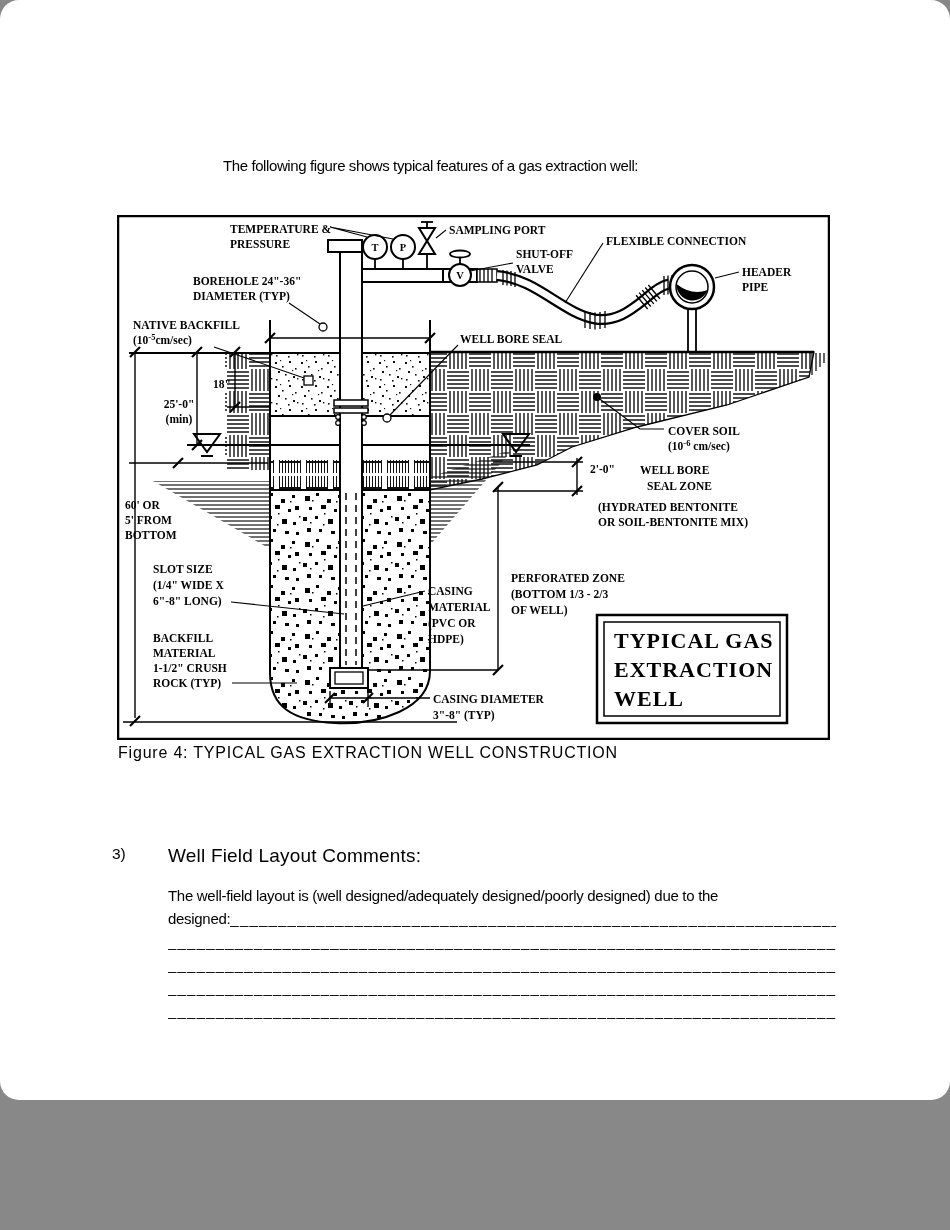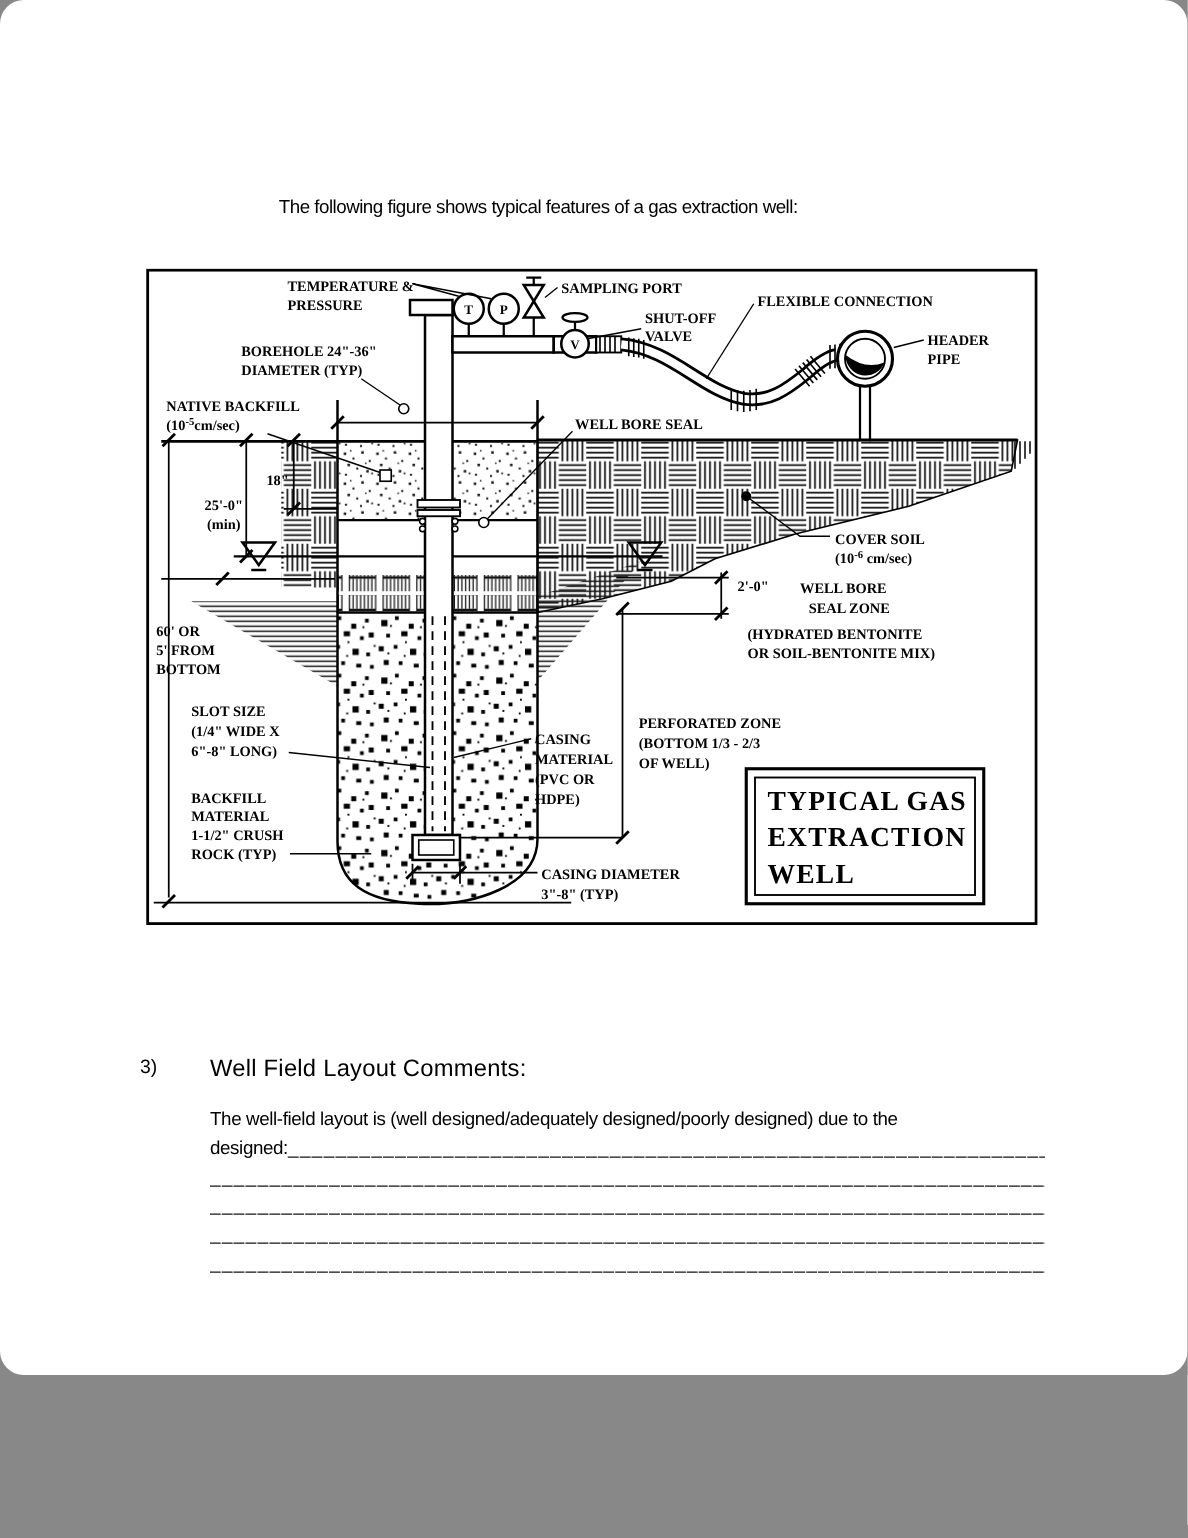--- a/index.html
+++ b/index.html
@@ -282,20 +282,21 @@
       <g>
         <rect x="480" y="400" width="190" height="108" fill="#fff" stroke="#000" stroke-width="2.5"></rect>
         <rect x="487" y="407" width="176" height="94" fill="none" stroke="#000" stroke-width="1.5"></rect>
         <text class="ttl" x="497" y="433">TYPICAL GAS</text>
         <text class="ttl" x="497" y="462">EXTRACTION</text>
         <text class="ttl" x="497" y="491">WELL</text>
       </g>
     </svg>
   </figure>
 
+  <p class="caption">Figure 4: TYPICAL GAS EXTRACTION WELL CONSTRUCTION</p>
 
   <span class="secnum">3)</span>
   <span class="sectitle">Well Field Layout Comments:</span>
 
   <div class="para">
     <span>The well-field layout is (well designed/adequately designed/poorly designed) due to the</span><br>
     <span>designed:</span><span class="ul">______________________________________________________________________</span>
   </div>
 
   <div class="blanks">

